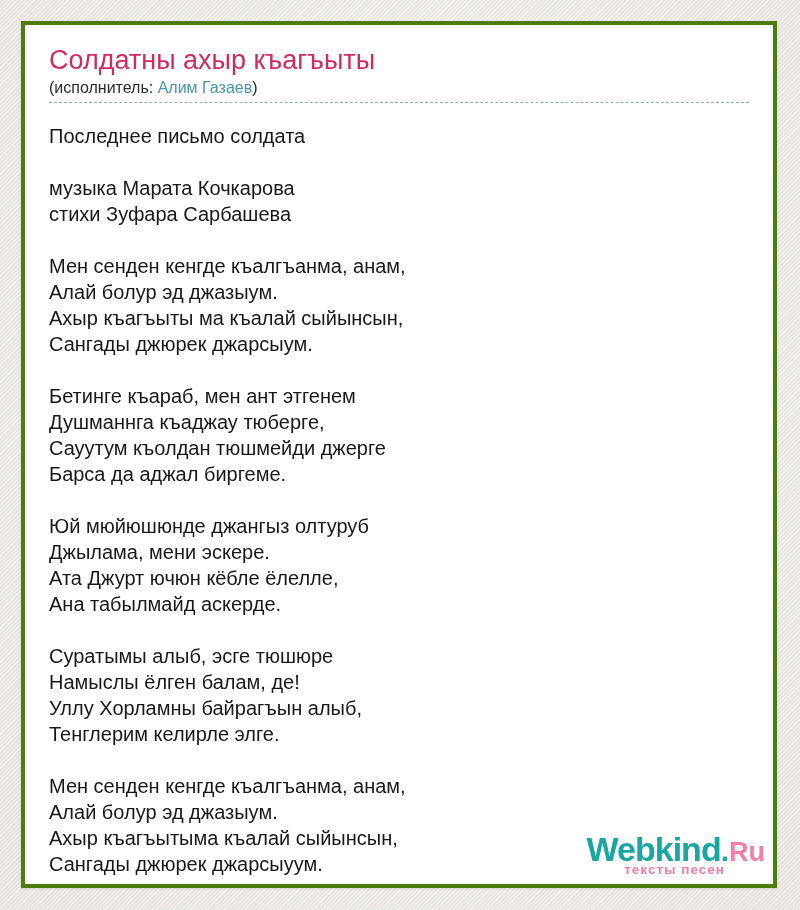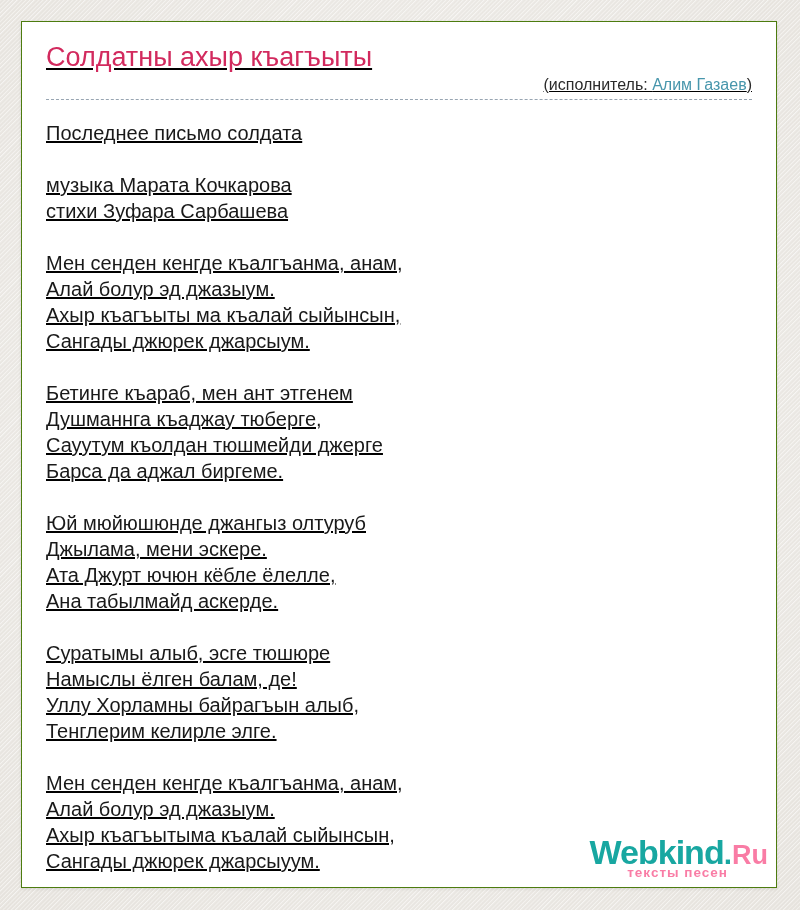--- a/index.html
+++ b/index.html
@@ -18,38 +18,36 @@
       repeating-linear-gradient(135deg, rgba(255,255,255,0.55) 0px, rgba(255,255,255,0) 1px, rgba(150,145,135,0.07) 2px, rgba(255,255,255,0) 3px);
   }
   .card {
     position: absolute;
     left: 21px;
     top: 21px;
     width: 756px;
     height: 867px;
     box-sizing: border-box;
     background: #ffffff;
-    border: 1px solid #4d7c0f;
+    border: 4px solid #4d7c0f;
     box-shadow: 0 1px 3px rgba(0,0,0,0.10);
     padding: 21px 24px 0 24px;
-    text-decoration: underline;
   }
   .page-title {
     margin: 0;
     font-size: 27px;
     line-height: 29px;
     font-weight: 400;
     color: #d22a5e;
   }
   .artist-line {
     margin-top: 4px;
     font-size: 16px;
     line-height: 18px;
     color: #2a2a2a;
-    text-align: right;
   }
   .artist-link {
     color: #4796ac;
     text-decoration: none;
     cursor: pointer;
   }
   .dashed-separator {
     border-bottom: 1px dashed #98a5b2;
     margin-top: 5px;
   }

